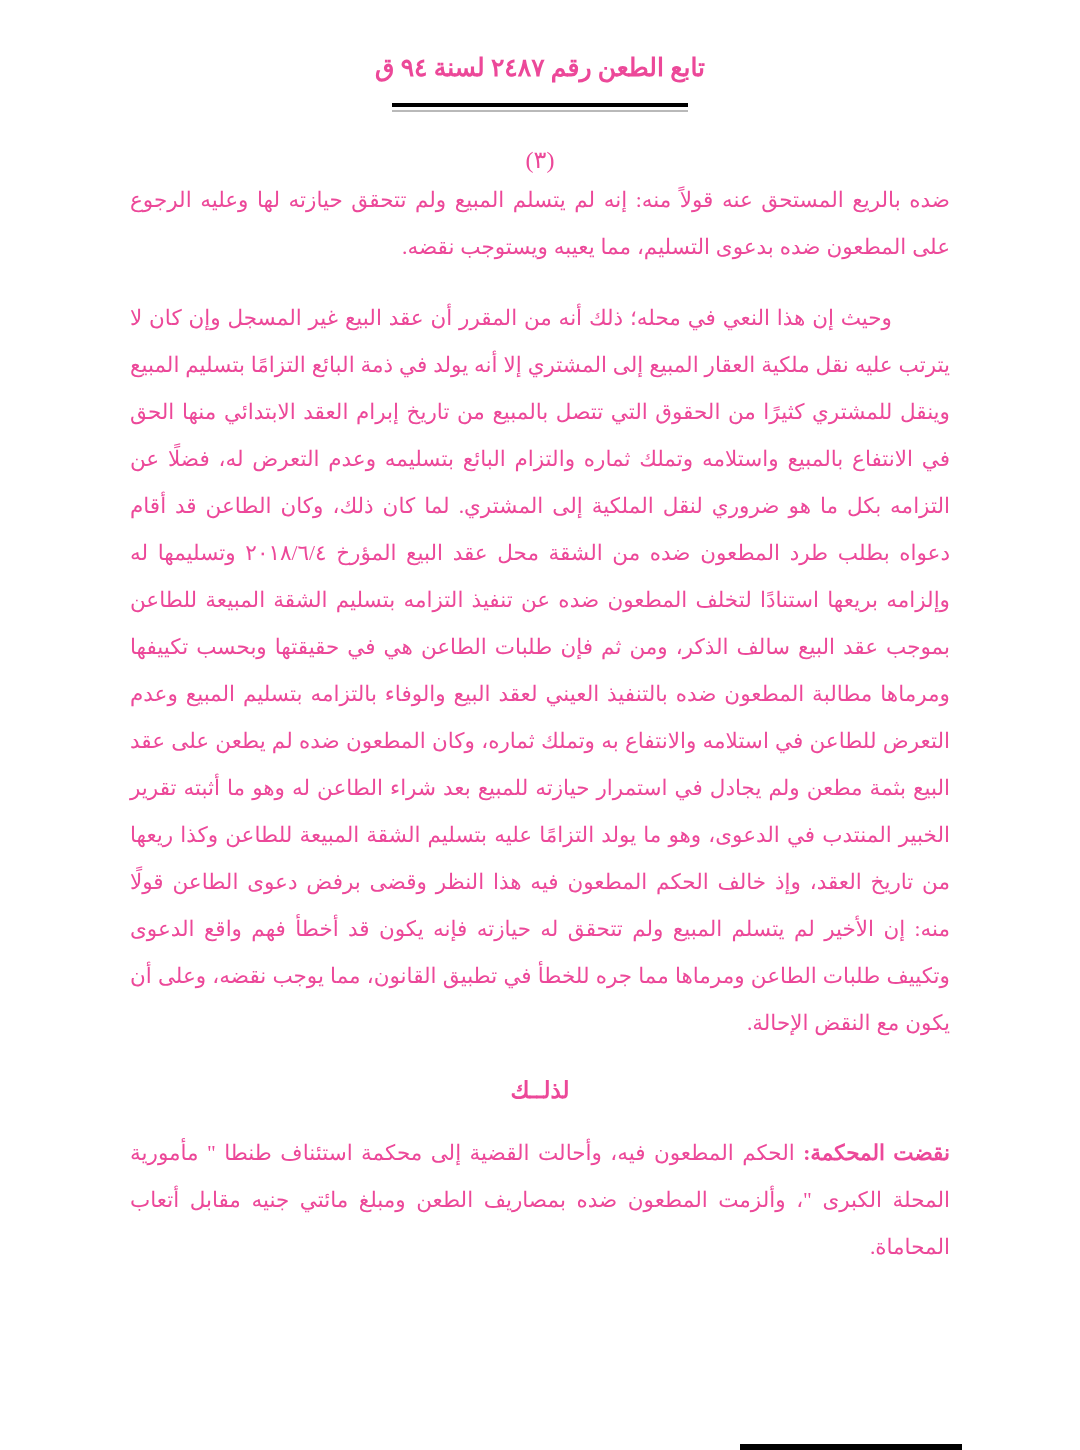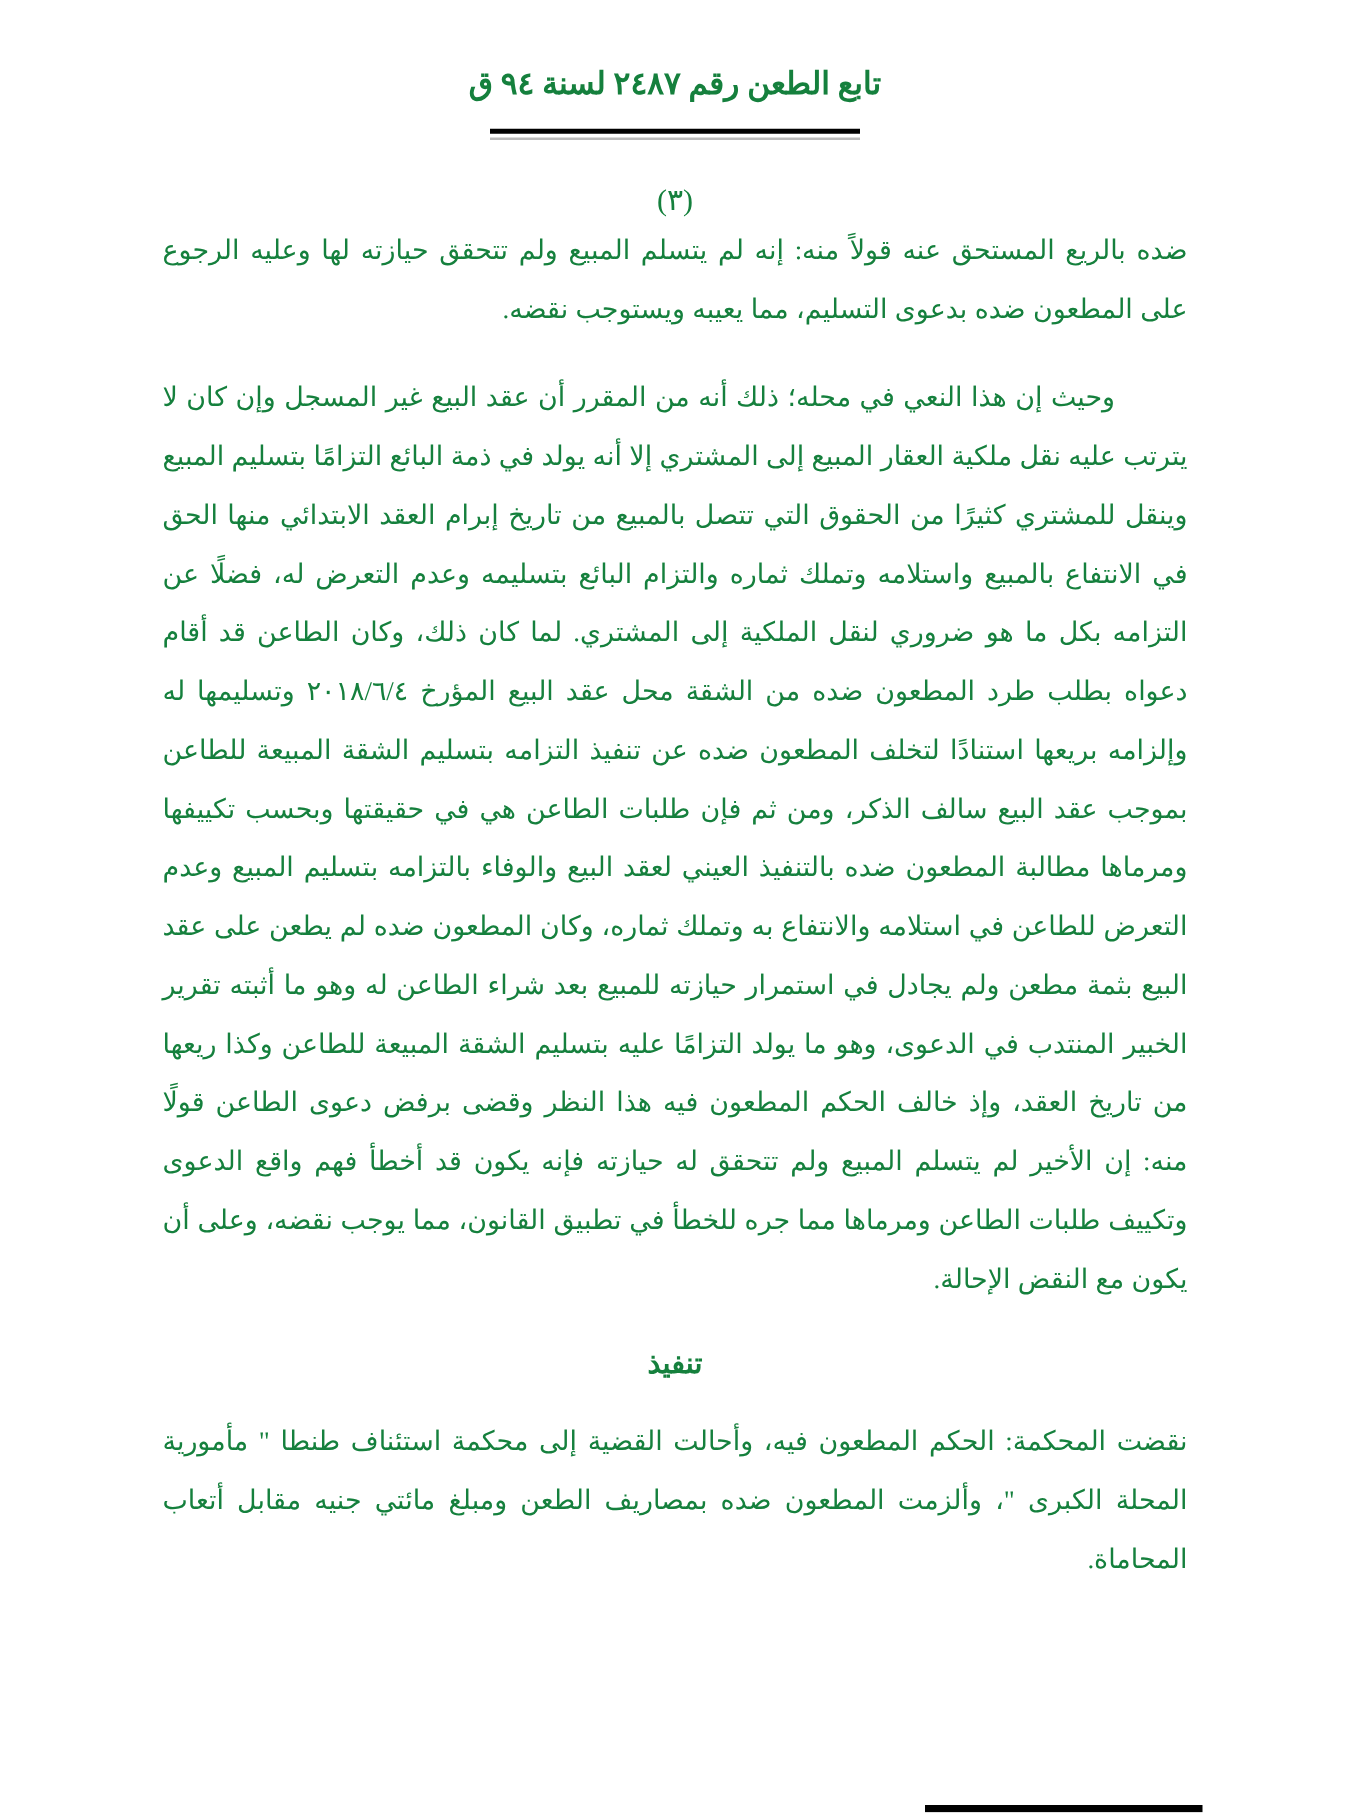--- a/index.html
+++ b/index.html
@@ -8,21 +8,21 @@
     padding: 0;
     background: #ffffff;
   }
   .page {
     position: relative;
     width: 1080px;
     height: 1450px;
     background: #ffffff;
     overflow: hidden;
     font-family: "Liberation Serif", "DejaVu Serif", serif;
-    color: #15803d;
+    color: #ec4899;
     direction: rtl;
   }
 
   
   .header-block {
     position: absolute;
     top: 52px;
     right: 130px;
     width: 820px;
     text-align: center;
@@ -82,21 +82,21 @@
     text-align: justify;
     text-justify: inter-word;
     word-spacing: 0.5px;
     font-family: "Liberation Serif", "DejaVu Serif", serif;
   }
   p.para:last-child { margin-bottom: 0; }
 
   p.indented { text-indent: 58px; }
 
   .lead-bold {
-    font-weight: normal;
+    font-weight: bold;
   }
 
   
   .section-heading {
     margin: 30px 0 26px 0;
     text-align: center;
     font-size: 23px;
     font-weight: bold;
     letter-spacing: 1px;
     font-family: "Liberation Serif", "DejaVu Serif", serif;
@@ -126,21 +126,21 @@
   </div>
 
   <div class="page-number">(٣)</div>
 
   <div class="body-col">
 
     <p class="para">ضده بالريع المستحق عنه قولاً منه: إنه لم يتسلم المبيع ولم تتحقق حيازته لها وعليه الرجوع على المطعون ضده بدعوى التسليم، مما يعيبه ويستوجب نقضه.</p>
 
     <p class="para indented">وحيث إن هذا النعي في محله؛ ذلك أنه من المقرر أن عقد البيع غير المسجل وإن كان لا يترتب عليه نقل ملكية العقار المبيع إلى المشتري إلا أنه يولد في ذمة البائع التزامًا بتسليم المبيع وينقل للمشتري كثيرًا من الحقوق التي تتصل بالمبيع من تاريخ إبرام العقد الابتدائي منها الحق في الانتفاع بالمبيع واستلامه وتملك ثماره والتزام البائع بتسليمه وعدم التعرض له، فضلًا عن التزامه بكل ما هو ضروري لنقل الملكية إلى المشتري. لما كان ذلك، وكان الطاعن قد أقام دعواه بطلب طرد المطعون ضده من الشقة محل عقد البيع المؤرخ ٢٠١٨/٦/٤ وتسليمها له وإلزامه بريعها استنادًا لتخلف المطعون ضده عن تنفيذ التزامه بتسليم الشقة المبيعة للطاعن بموجب عقد البيع سالف الذكر، ومن ثم فإن طلبات الطاعن هي في حقيقتها وبحسب تكييفها ومرماها مطالبة المطعون ضده بالتنفيذ العيني لعقد البيع والوفاء بالتزامه بتسليم المبيع وعدم التعرض للطاعن في استلامه والانتفاع به وتملك ثماره، وكان المطعون ضده لم يطعن على عقد البيع بثمة مطعن ولم يجادل في استمرار حيازته للمبيع بعد شراء الطاعن له وهو ما أثبته تقرير الخبير المنتدب في الدعوى، وهو ما يولد التزامًا عليه بتسليم الشقة المبيعة للطاعن وكذا ريعها من تاريخ العقد، وإذ خالف الحكم المطعون فيه هذا النظر وقضى برفض دعوى الطاعن قولًا منه: إن الأخير لم يتسلم المبيع ولم تتحقق له حيازته فإنه يكون قد أخطأ فهم واقع الدعوى وتكييف طلبات الطاعن ومرماها مما جره للخطأ في تطبيق القانون، مما يوجب نقضه، وعلى أن يكون مع النقض الإحالة.</p>
 
-    <div class="section-heading">تنفيذ</div>
+    <div class="section-heading">لذلــك</div>
 
     <p class="para">
       <span class="lead-bold">نقضت المحكمة:</span><span> الحكم المطعون فيه، وأحالت القضية إلى محكمة استئناف طنطا " مأمورية المحلة الكبرى "، وألزمت المطعون ضده بمصاريف الطعن ومبلغ مائتي جنيه مقابل أتعاب المحاماة.</span>
     </p>
 
   </div>
 
   <div class="bottom-bar"></div>
 
 </div>

